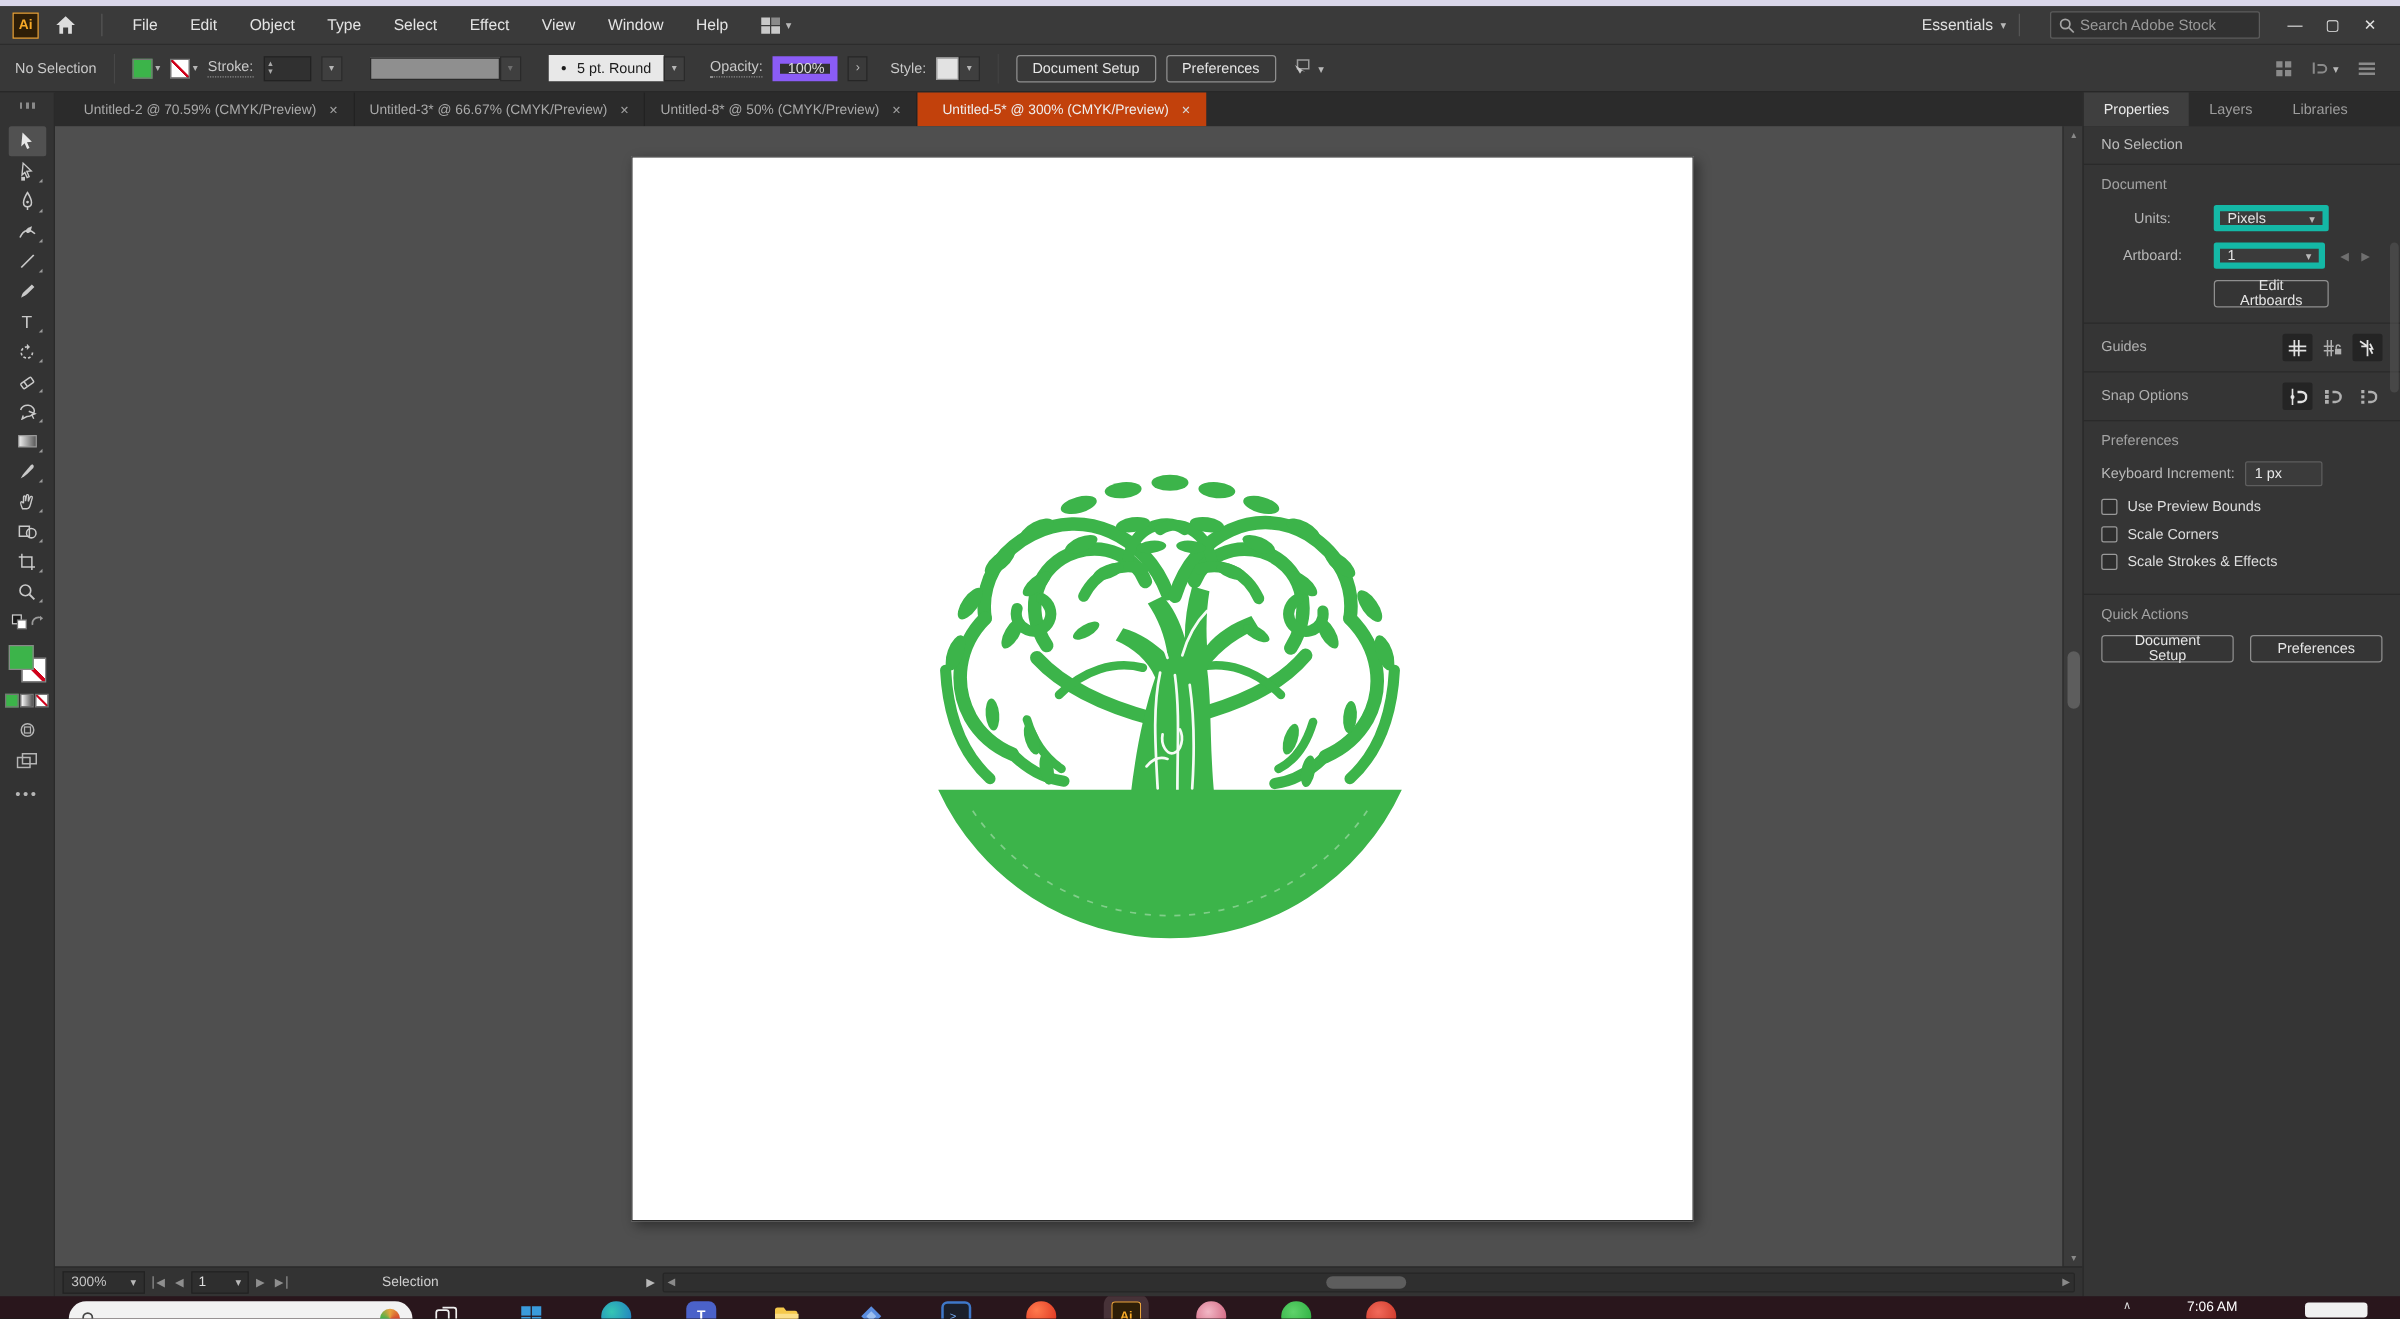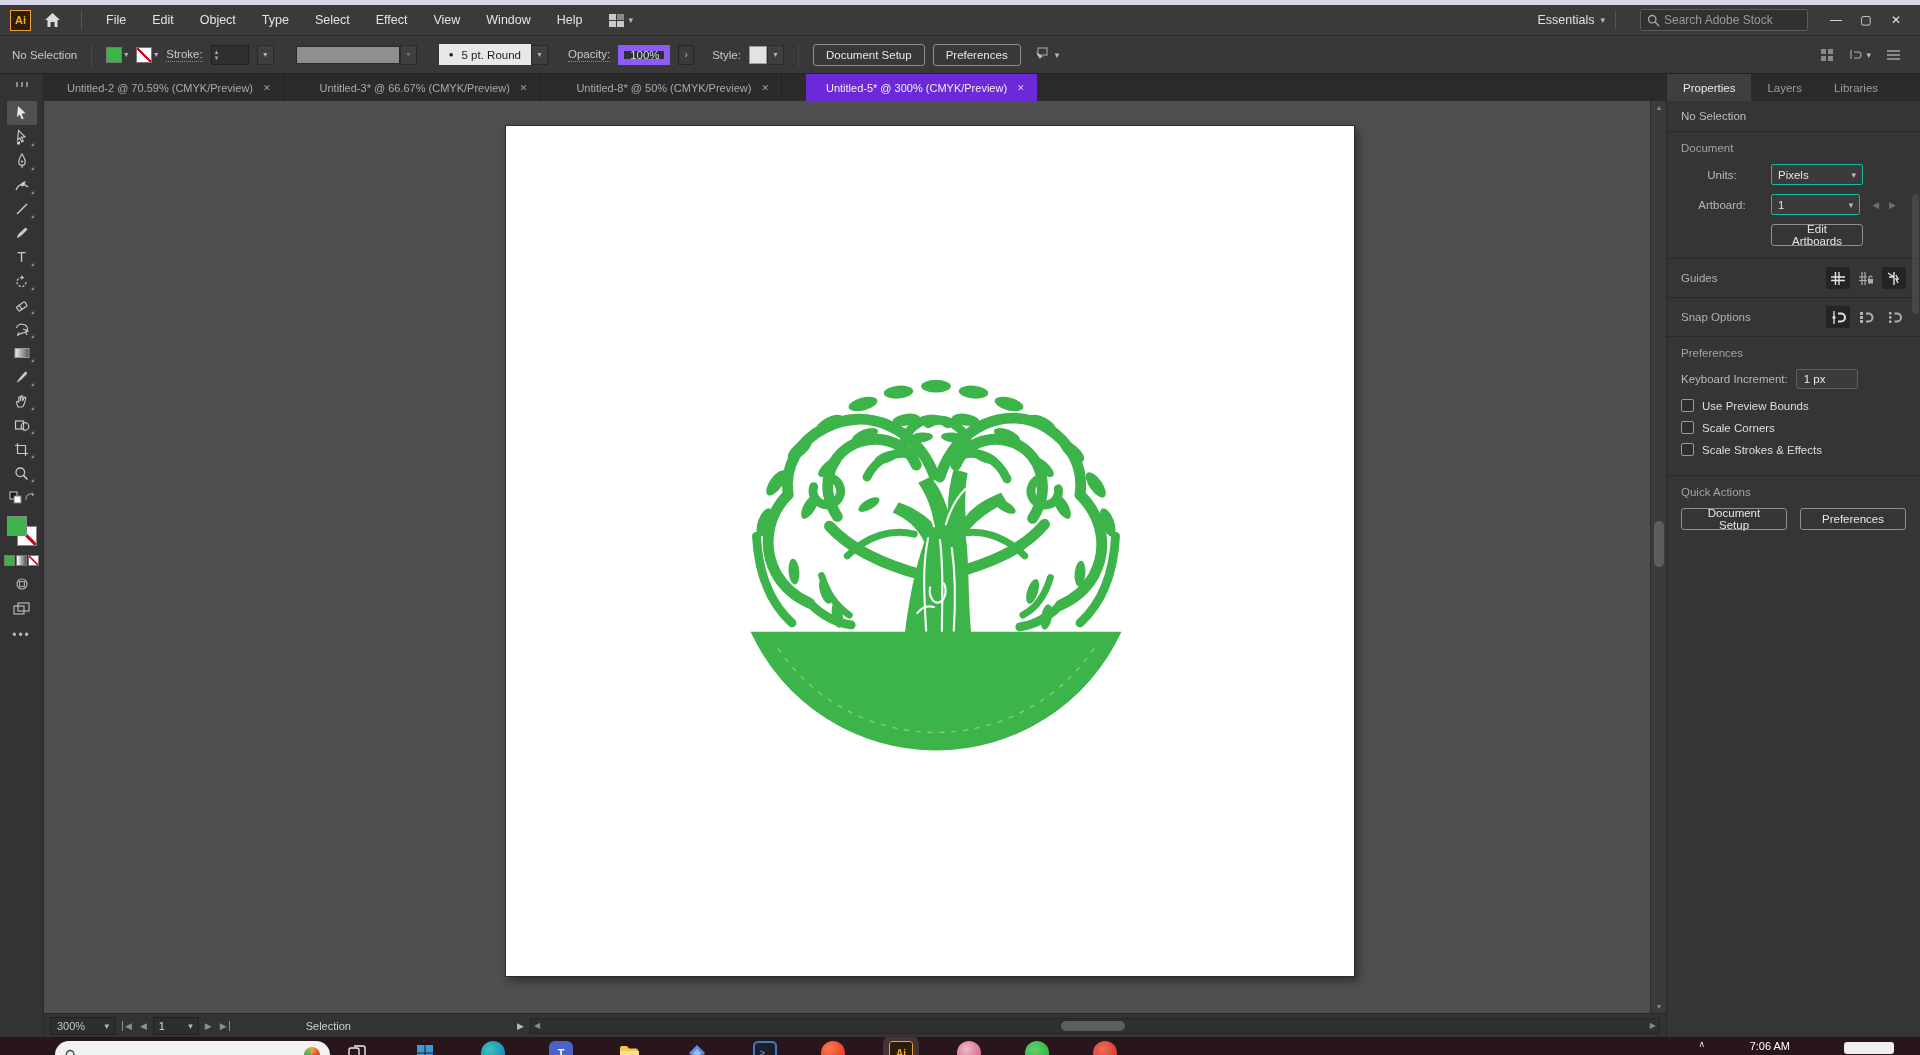--- a/index.html
+++ b/index.html
@@ -70,23 +70,23 @@
   .fs-stroke { position:absolute; right:1px; bottom:1px; width:20px; height:20px; border:1px solid #888; background:linear-gradient(to top right,#fff 43%,#d0021b 45%,#d0021b 55%,#fff 57%); }
   .colorbar { display:flex; gap:1px; margin:2px 0 6px 0; flex:none; }
   .colorbar i { width:11px; height:11px; border:1px solid #777; display:block; }
   .colorbar .c1 { background:#3cb44a; }
   .colorbar .c2 { background:linear-gradient(90deg,#fff,#555); }
   .colorbar .c3 { background:linear-gradient(to top right,#fff 40%,#d0021b 47%,#d0021b 53%,#fff 60%); }
   .dots3 { color:#b5b5b5; font-size:12px; letter-spacing:2px; margin-top:8px; }
 
   
   .centercol { flex:1; display:flex; flex-direction:column; min-width:0; }
-  .tabbar { height:27px; flex:none; background:#2b2b2b; display:flex; align-items:flex-end; padding-left:11px;gap:24px; }
+  .tabbar { height:27px; flex:none; background:#2b2b2b; display:flex; align-items:flex-end; padding-left:11px; }
   .tab { height:27px; display:flex; align-items:center; gap:10px; padding:0 12px; font-size:11px; color:#a9a9a9; border-right:1px solid #222; }
-  .tab.active { background:#6d28d9; color:#efefef; border-right:none;padding-left:20px; }
+  .tab.active { background:#c2410c; color:#efefef; border-right:none;padding-left:20px; }
   .tab-close { font-size:9px; color:#9f9f9f; }
   .tab.active .tab-close { color:#d8d8d8; }
   .canvasrow { flex:1; display:flex; min-height:0; }
   .canvas { flex:1; position:relative; background:#4f4f4f; overflow:hidden; }
   .artboard { position:absolute; left:461px; top:24px; width:850px; height:852px; background:#fff; border:1px solid #2b2b2b; box-shadow:3px 4px 9px rgba(0,0,0,.4); }
   .artwork { position:absolute; left:213px; top:203px; width:434px; height:434px; }
 
   
   .vscroll { width:16px; flex:none; background:#3b3b3b; border-left:1px solid #2e2e2e; position:relative; }
   .vthumb { position:absolute; left:3px; width:10px; height:46px; top:46%; background:#5d5d5d; border-radius:5px; }
@@ -107,21 +107,21 @@
   .rpanel { width:254px; flex:none; background:#353535; border-left:1px solid #282828; display:flex; flex-direction:column; font-size:11.5px; position:relative; }
   .ptabs { height:27px; flex:none; background:#2b2b2b; display:flex; }
   .ptab { padding:0 16px; display:flex; align-items:center; color:#9d9d9d; }
   .ptab.active { background:#3f3f3f; color:#e9e9e9; }
   .pscroll { position:absolute; right:1px; top:120px; width:7px; height:120px; background:#555; border-radius:4px; opacity:.55; }
   .psec { padding:10px 14px; border-bottom:1px solid #2a2a2a; }
   .psec-title { color:#a3a3a3; margin-bottom:10px; }
   .noselect { padding:9px 14px; color:#bdbdbd; border-bottom:1px solid #2a2a2a; }
   .prow { display:flex; align-items:center; margin-bottom:9px; }
   .plabel { width:82px; text-align:center; margin-right:8px; color:#b8b8b8; flex:none; }
-  .pselect { width:92px; height:21px; background:#3b3b3b; border:1px solid #14b8a6; border-radius:2px; display:flex; align-items:center; justify-content:space-between; padding:0 6px; color:#e4e4e4; }
+  .pselect { width:92px; height:21px; background:#3b3b3b; border:5px solid #14b8a6; border-radius:2px; display:flex; align-items:center; justify-content:space-between; padding:0 6px; color:#e4e4e4; }
   .pnav { color:#6f6f6f; font-size:9px; margin-left:12px; letter-spacing:10px; }
   .pbtn { height:22px; border:1px solid #8f8f8f; border-radius:3px; padding:0 10px; display:flex; align-items:center; justify-content:center; color:#e6e6e6; background:transparent; font-size:11.5px; }
   .editab { margin-left:90px; width:92px; }
   .icon-row { display:flex; align-items:center; padding:8px 14px; border-bottom:1px solid #2a2a2a; }
   .icon-row .rowlab { flex:1; color:#b0b0b0; }
   .pibtn { width:24px; height:22px; margin-left:4px; display:flex; align-items:center; justify-content:center; border-radius:2px; }
   .pibtn.pressed { background:#242424; }
   .kbrow { display:flex; align-items:center; margin-bottom:10px; }
   .kbrow .kl { color:#b8b8b8; margin-right:8px; }
   .kbfield { width:62px; height:20px; background:#3b3b3b; border:1px solid #5e5e5e; border-radius:2px; color:#e7e7e7; display:flex; align-items:center; padding:0 7px; }

